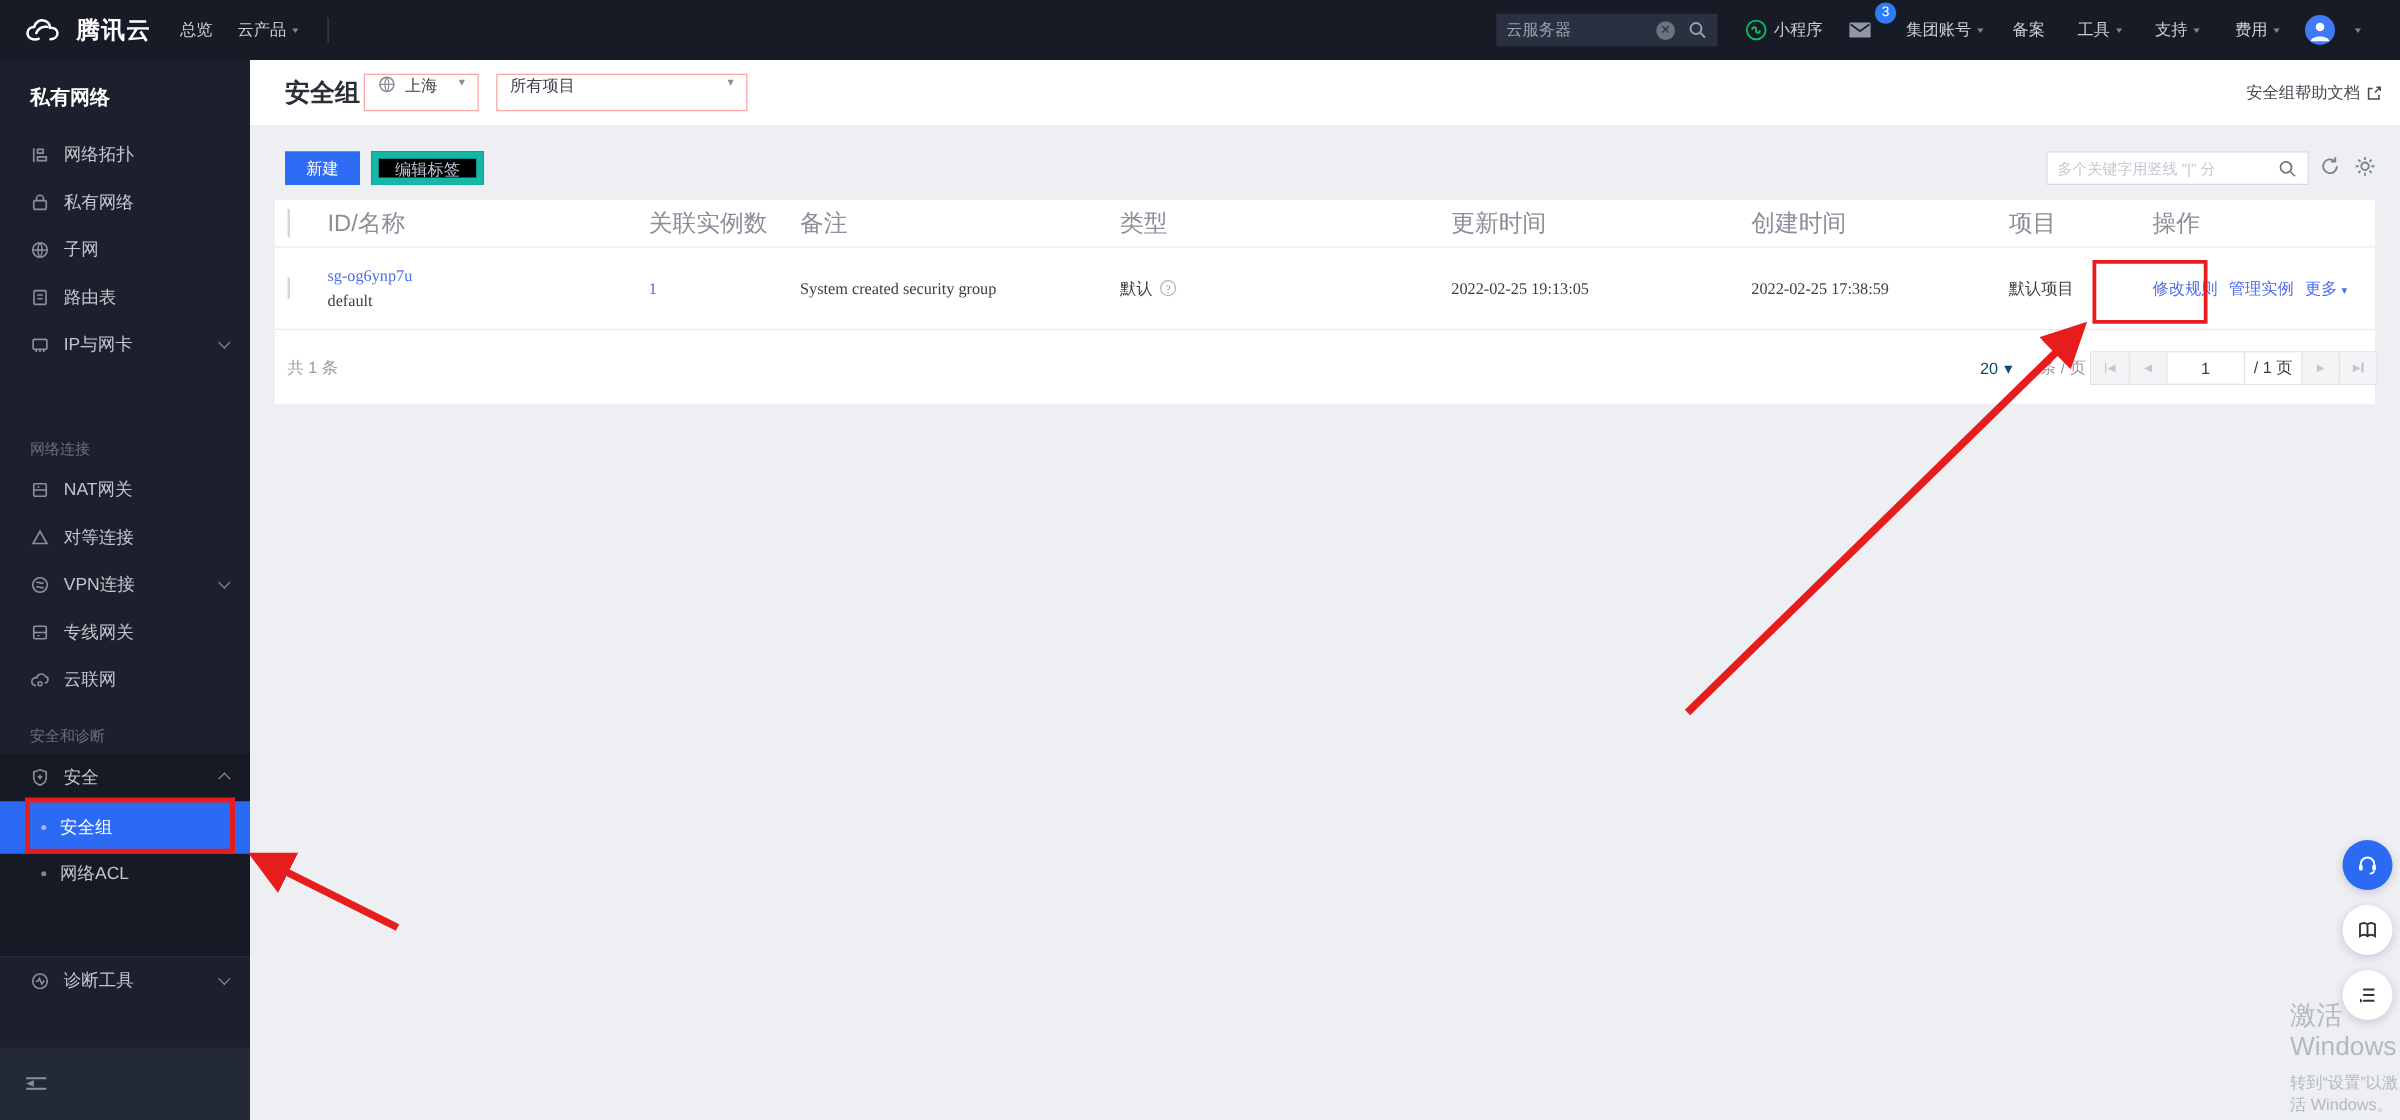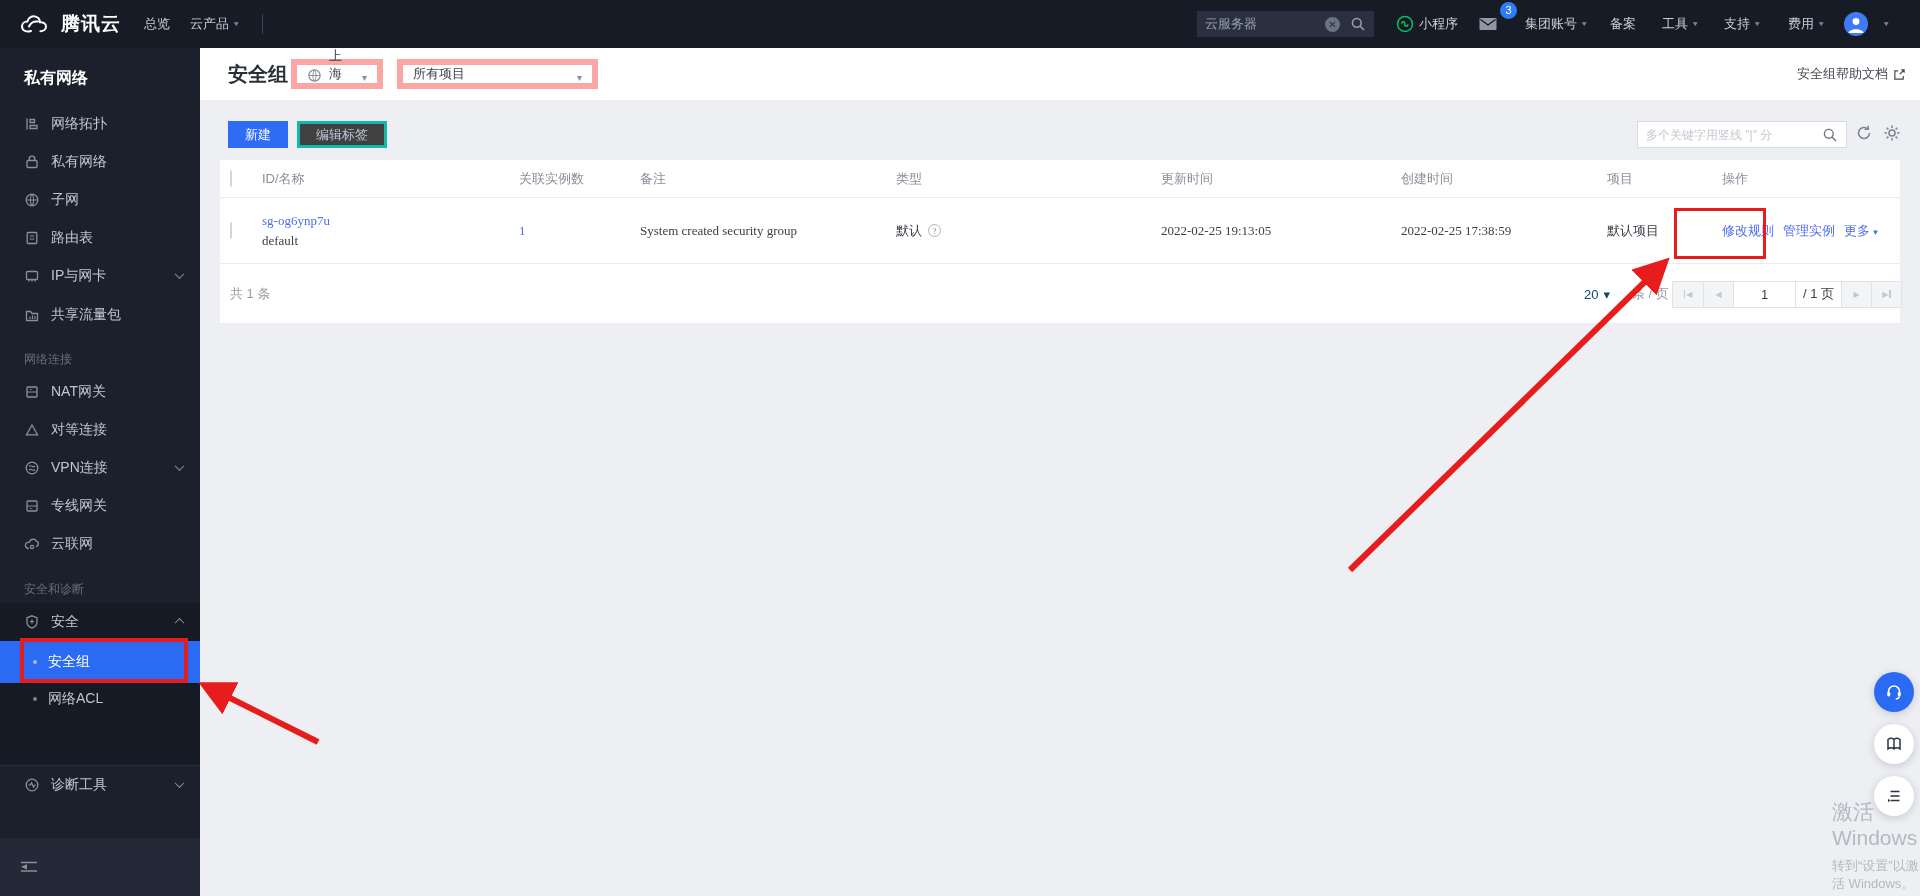--- a/index.html
+++ b/index.html
@@ -45,42 +45,42 @@
   .sb-sub { position:absolute; left:0; width:200px; height:38px; display:flex; align-items:center;
     padding-left:48px; color:#c2c6ce; font-size:14px; cursor:pointer; }
   .sb-sub .dot { position:absolute; left:33px; width:4px; height:4px; border-radius:50%; background:#7d8492; }
   #sb-footer { position:absolute; left:0; top:790px; width:200px; height:58px; background:#232937; }
   #sb-divider { position:absolute; left:0; top:717px; width:200px; height:1px; background:#262c3a; }
 
   
   #main { position:absolute; left:200px; top:48px; width:1720px; height:848px; background:#edeff3; }
   #page-header { position:absolute; left:0; top:0; width:1720px; height:52px; background:#fff; }
   #page-title { position:absolute; left:28px; top:13px; font-size:20px; font-weight:bold; color:#2a2e36; }
-  .select-box { position:absolute; top:11px; height:30px; border:6px solid #fca5a5; background:#fff;
-    display:flex; align-items:flex-end; padding:0 10px; gap:7px; font-size:13px; color:#3d414a; cursor:pointer; }
+  .select-box { position:absolute; top:11px; height:30px; border:1px solid #fca5a5; background:#fff;
+    display:flex; align-items:flex-start; padding:0 10px; gap:7px; font-size:13px; color:#3d414a; cursor:pointer; }
   .select-box .sel-caret { margin-left:auto; font-size:10px; color:#888e99; }
   #help-link { position:absolute; right:14px; top:0; height:52px; display:flex; align-items:center;
     gap:5px; font-size:13px; color:#454952; cursor:pointer; }
 
   .btn-primary { position:absolute; left:28px; top:73px; width:60px; height:27px; background:#2f6cf6;
     color:#fff; font-size:13px; border:0; cursor:pointer; font-family:inherit; }
-  .btn-disabled { position:absolute; left:97px; top:73px; width:90px; height:27px; background:#404040;
-    color:#bcc5d8; font-size:13px; border:3px solid #14b8a6; cursor:default; font-family:inherit; }
+  .btn-disabled { position:absolute; left:97px; top:73px; width:90px; height:27px; background:#000000;
+    color:#bcc5d8; font-size:13px; border:6px solid #14b8a6; cursor:default; font-family:inherit; }
   #list-search { position:absolute; left:1437px; top:73px; width:210px; height:27px;
     border:1px solid #d7dae0; background:#fff; display:flex; align-items:center; padding:0 8px; }
   #list-search input { flex:1; border:0; outline:none; font-size:12px; color:#3d414a;
     font-family:inherit; width:150px; }
   #list-search input::placeholder { color:#c3c7cf; }
   .tool-icon { position:absolute; top:76px; width:20px; height:20px; cursor:pointer; }
 
   
   #card { position:absolute; left:20px; top:112px; width:1680px; height:163px; background:#fff; }
   .trow { display:grid; grid-template-columns:32px 257px 121px 256px 265px 240px 206px 115px 188px;
     align-items:center; padding-left:10px; }
-  #thead { height:38px; border-bottom:1px solid #e8eaee; color:#8a8e98; font-size:13px; }
+  #thead { height:38px; border-bottom:1px solid #e8eaee; color:#8a8e98; font-size:19px; }
   #tbody { height:66px; border-bottom:1px solid #e8eaee; color:#3a3e46; font-size:13px;font-family:Liberation Serif, serif; }
   .cb { width:14px; height:14px; border:1px solid #d2d5da; border-radius:2px; background:#fff; cursor:pointer; }
   a.lk { color:#4f6ceb; text-decoration:none; cursor:pointer; }
   .id-cell .sub { color:#3a3e46; margin-top:4px; }
   .type-cell { display:flex; align-items:center; gap:6px; }
   .q-icon { width:13px; height:13px; border:1px solid #b0b4bc; border-radius:50%;
     color:#8a8e98; font-size:9px; line-height:12px; text-align:center; }
   .actions { display:flex; align-items:center; gap:9px; white-space:nowrap; }
   .more-caret { font-size:9px; color:#4f6ceb; }
 
@@ -247,29 +247,20 @@
     <span>
       <svg class="ic" width="16" height="16" viewBox="0 0 16 16">
           <rect x="2.5" y="3.5" width="11" height="8" rx="1" fill="none" stroke="#8b919c" stroke-width="1.3"></rect>
           <path d="M5 11.5v2M8 11.5v2M11 11.5v2" stroke="#8b919c" stroke-width="1.3"></path>
         </svg>
     </span>
     <span>IP与网卡</span>
     <span class="chev down">
         <i></i>
       </span>
-  </div>
-  <div class="sb-row" style="top:248px">
-    <span>
-      <svg class="ic" width="16" height="16" viewBox="0 0 16 16">
-          <path d="M2.5 4.5h4l1.5 2h5.5v7h-11z" fill="none" stroke="#8b919c" stroke-width="1.3"></path>
-          <path d="M6 12V9.8M8.5 12V8.3M11 12V9" stroke="#8b919c" stroke-width="1.2"></path>
-        </svg>
-    </span>
-    <span>共享流量包</span>
   </div>
 
   <div class="sb-header" style="top:301px">网络连接</div>
 
   <div class="sb-row" style="top:325px">
     <span>
       <svg class="ic" width="16" height="16" viewBox="0 0 16 16">
           <rect x="3" y="3" width="10" height="10" rx="1" fill="none" stroke="#8b919c" stroke-width="1.3"></rect>
           <path d="M3 8h10M6 5.5h1.5" stroke="#8b919c" stroke-width="1.2"></path>
         </svg>

